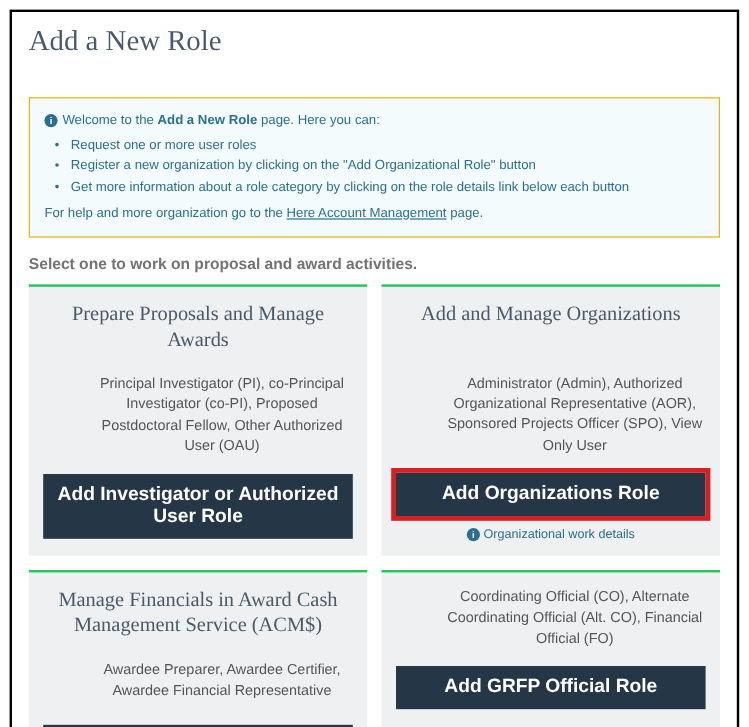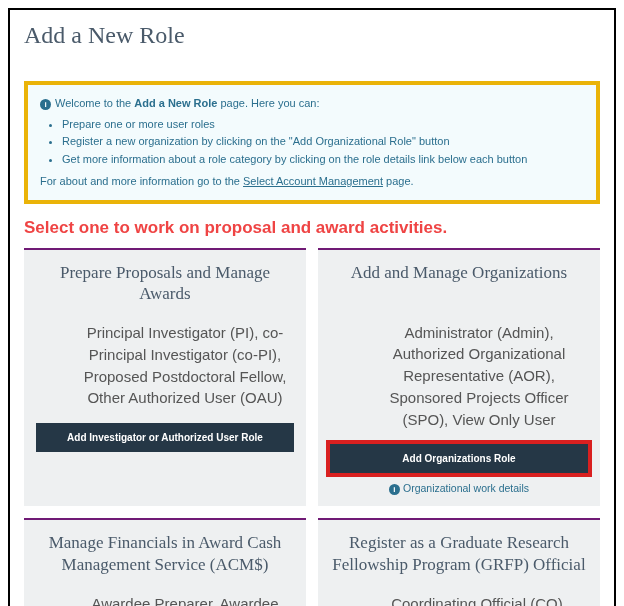--- a/index.html
+++ b/index.html
@@ -21,21 +21,21 @@
     margin: 2px 0 4px 0;
     font-weight: normal;
   }
   .page-subtitle {
     color: #e5e5e5;
     font-size: 12px;
     margin-bottom: 14px;
     height: 14px;
   }
   .info-box {
-    border: 4px solid #eab308;
+    border: 1px solid #eab308;
     background: #f3fbfd;
     color: #2b6f8e;
     font-size: 11px;
     padding: 10px 12px 10px 12px;
     line-height: 1.5;
   }
   .info-title { font-weight: normal; }
   .info-title b { font-weight: bold; }
   .info-list {
     margin: 4px 0 6px 0;
@@ -51,61 +51,61 @@
     background: #2b6f8e;
     color: #fff;
     font-size: 8px;
     line-height: 11px;
     text-align: center;
     font-weight: bold;
     margin-right: 4px;
     vertical-align: 0px;
   }
   .select-heading {
-    font-size: 17px;
+    font-size: 13px;
     font-weight: bold;
-    color: #ef4444;
+    color: #737373;
     margin: 14px 0 10px 0;
   }
   .grid {
     display: grid;
     grid-template-columns: 1fr 1fr;
     gap: 12px;
   }
   .card {
     background: #eef0f1;
-    border-top: 2px solid #701a75;
+    border-top: 2px solid #22c55e;
     padding: 12px 12px 10px 12px;
     text-align: center;
   }
   .card-title {
     font-family: Georgia, "Times New Roman", serif;
     font-size: 17px;
     color: #4a5a6a;
     font-weight: normal;
     line-height: 1.25;
     margin-bottom: 18px;
     min-height: 42px;
   }
   .card-desc {
-    font-size: 15px;
+    font-size: 12px;
     color: #555;
     line-height: 1.45;
     margin-bottom: 14px;
     min-height: 40px;
     margin-left: 40px;
   }
   .card-btn {
     display: block;
     width: 100%;
     background: #253746;
     color: #fff;
     border: none;
     padding: 9px 6px;
-    font-size: 10px;
+    font-size: 16px;
     font-weight: bold;
     cursor: pointer;
     font-family: inherit;
   }
   .card-btn.highlight {
     outline: 4px solid #d92020;
     outline-offset: 0;
   }
   .card-link {
     display: inline-block;
@@ -123,26 +123,26 @@
 <div class="outer">
 
   <h1 class="page-title">Add a New Role</h1>
   <div class="page-subtitle"> </div>
 
   <div class="info-box">
     <div class="info-title">
       <span class="info-icon">i</span><span>Welcome to the </span><b>Add a New Role</b><span> page. Here you can:</span>
     </div>
     <ul class="info-list">
-      <li>Prepare one or more user roles</li>
+      <li>Request one or more user roles</li>
       <li>Register a new organization by clicking on the "Add Organizational Role" button</li>
       <li>Get more information about a role category by clicking on the role details link below each button</li>
     </ul>
     <div class="info-help">
-      <span>For about and more information go to the </span><a href="#">Select Account Management</a><span> page.</span>
+      <span>For help and more organization go to the </span><a href="#">Here Account Management</a><span> page.</span>
     </div>
   </div>
 
   <div class="select-heading">Select one to work on proposal and award activities.</div>
 
   <div class="grid">
 
     <div class="card">
       <div class="card-title">Prepare Proposals and Manage Awards</div>
       <div class="card-desc">Principal Investigator (PI), co-Principal Investigator (co-PI), Proposed Postdoctoral Fellow, Other Authorized User (OAU)</div>
@@ -157,20 +157,19 @@
     </div>
 
     <div class="card">
       <div class="card-title">Manage Financials in Award Cash Management Service (ACM$)</div>
       <div class="card-desc">Awardee Preparer, Awardee Certifier, Awardee Financial Representative</div>
       <button class="card-btn">Add Financial Role</button>
 
     </div>
 
     <div class="card">
-      <div class="card-title">Register as a Graduate Research Fellowship Program (GRFP) Official</div>
       <div class="card-desc">Coordinating Official (CO), Alternate Coordinating Official (Alt. CO), Financial Official (FO)</div>
       <button class="card-btn">Add GRFP Official Role</button>
 
     </div>
 
   </div>
 </div>
 
 </body></html>

